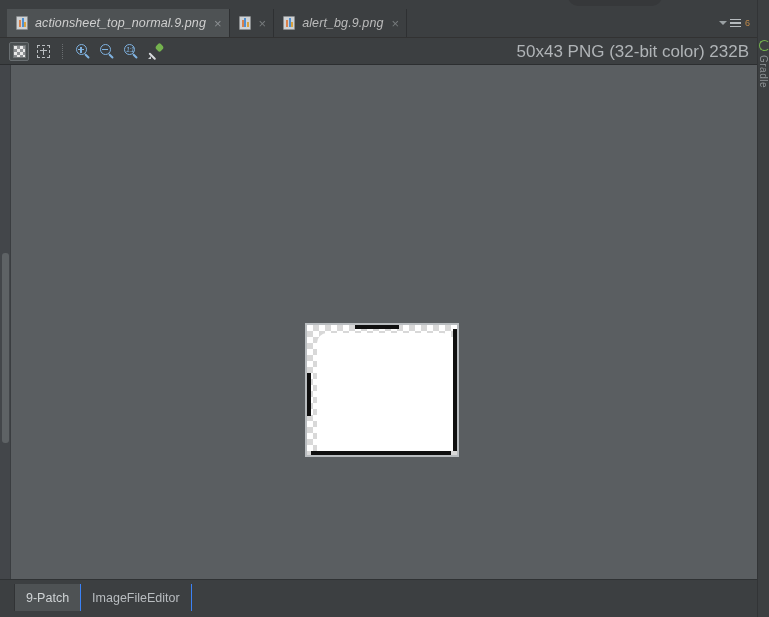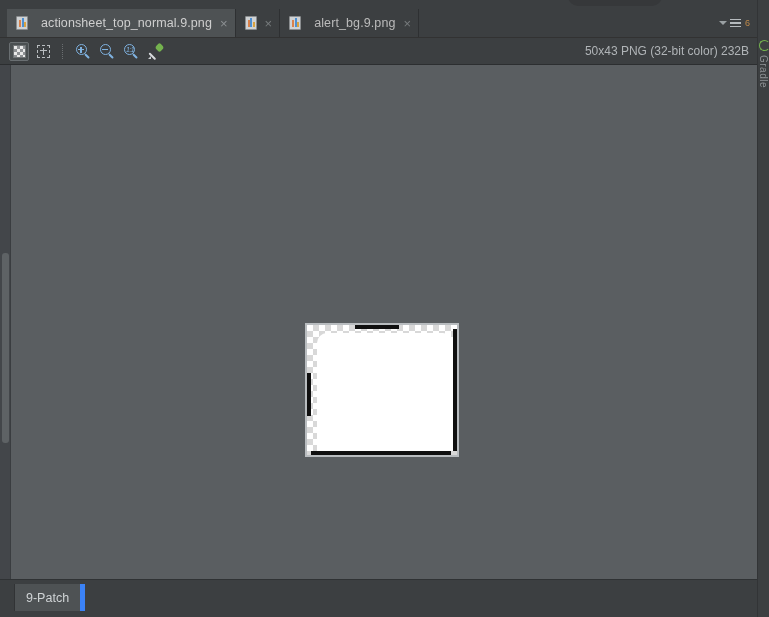--- a/index.html
+++ b/index.html
@@ -65,22 +65,23 @@
     border-right: 1px solid #2e3032;
     cursor: default;
     white-space: nowrap;
   }
   .tab.active {
     background: #4e5254;
   }
   .tab .tab-label {
     font-size: 12.5px;
     color: #bbbbbb;
-    margin-left: 13px;
+    margin-left: 7px;
     letter-spacing: .1px;
+    font-style: italic;
   }
   .tab.active .tab-label { color: #cfcfcf; }
   .tab .tab-close {
     margin-left: 8px;
     font-size: 13px;
     line-height: 1;
     color: #777b7d;
   }
   .tab.active .tab-close { color: #8c9093; }
 
@@ -264,21 +265,21 @@
     width: 0; height: 0;
     border-left: 3px solid transparent;
     border-bottom: 3px solid #c9cccf;
   }
 
   .img-info {
     position: absolute;
     right: 20px; top: 0;
     height: 27px;
     line-height: 27px;
-    font-size: 12px;
+    font-size: 17px;
     color: #b0b4b7;
     white-space: nowrap;
     text-align: center;
   }
 
   
   .canvas-area {
     position: absolute;
     left: 0; top: 65px;
     width: 757px; height: 514px;
@@ -357,21 +358,21 @@
     align-items: flex-start;
   }
   .bt-spacer { width: 14px; height: 27px; border-right: 1px solid #313335; }
   .btab {
     height: 27px;
     padding: 0 11px;
     display: flex;
     align-items: center;
     font-size: 12.5px;
     color: #b9bdc0;
-    border-right: 5px solid #3b82f6;
+    border-right: 1px solid #3b82f6;
     box-sizing: border-box;
     cursor: default;
     white-space: nowrap;
   }
   .btab.active { background: #4e5254; color: #d0d4d6; }
   .bt-rest { flex: 1 1 auto; height: 27px; }
 
   
   .right-strip {
     position: absolute;
@@ -526,20 +527,21 @@
 
   <div class="v-scroll">
     <div class="thumb"></div>
   </div>
 
   <div class="bottom-divider"></div>
 
   <div class="bottom-tabs">
     <div class="bt-spacer"></div>
     <div class="btab active">9-Patch</div>
+    <div class="btab">ImageFileEditor</div>
     <div class="bt-rest"></div>
   </div>
 
   <div class="right-strip">
     <div class="rs-tool">
       <span class="rs-glyph"></span>
       <span class="rs-text">Gradle</span>
     </div>
   </div>
 

